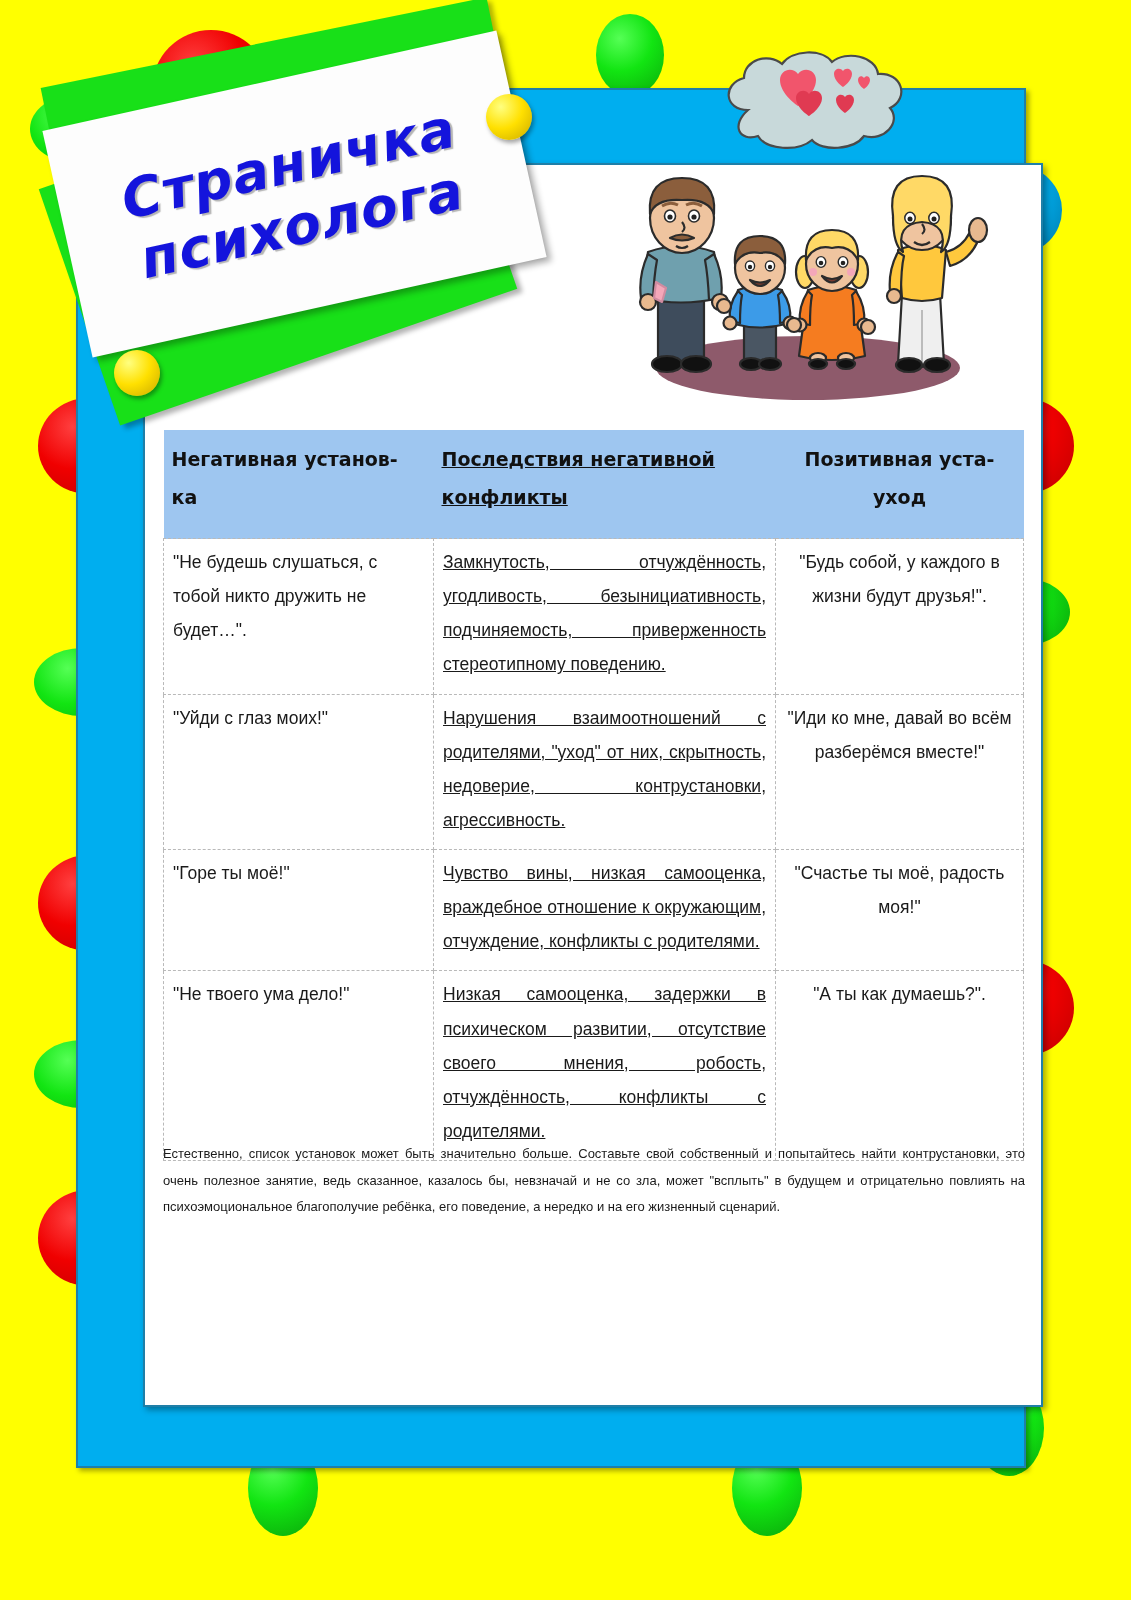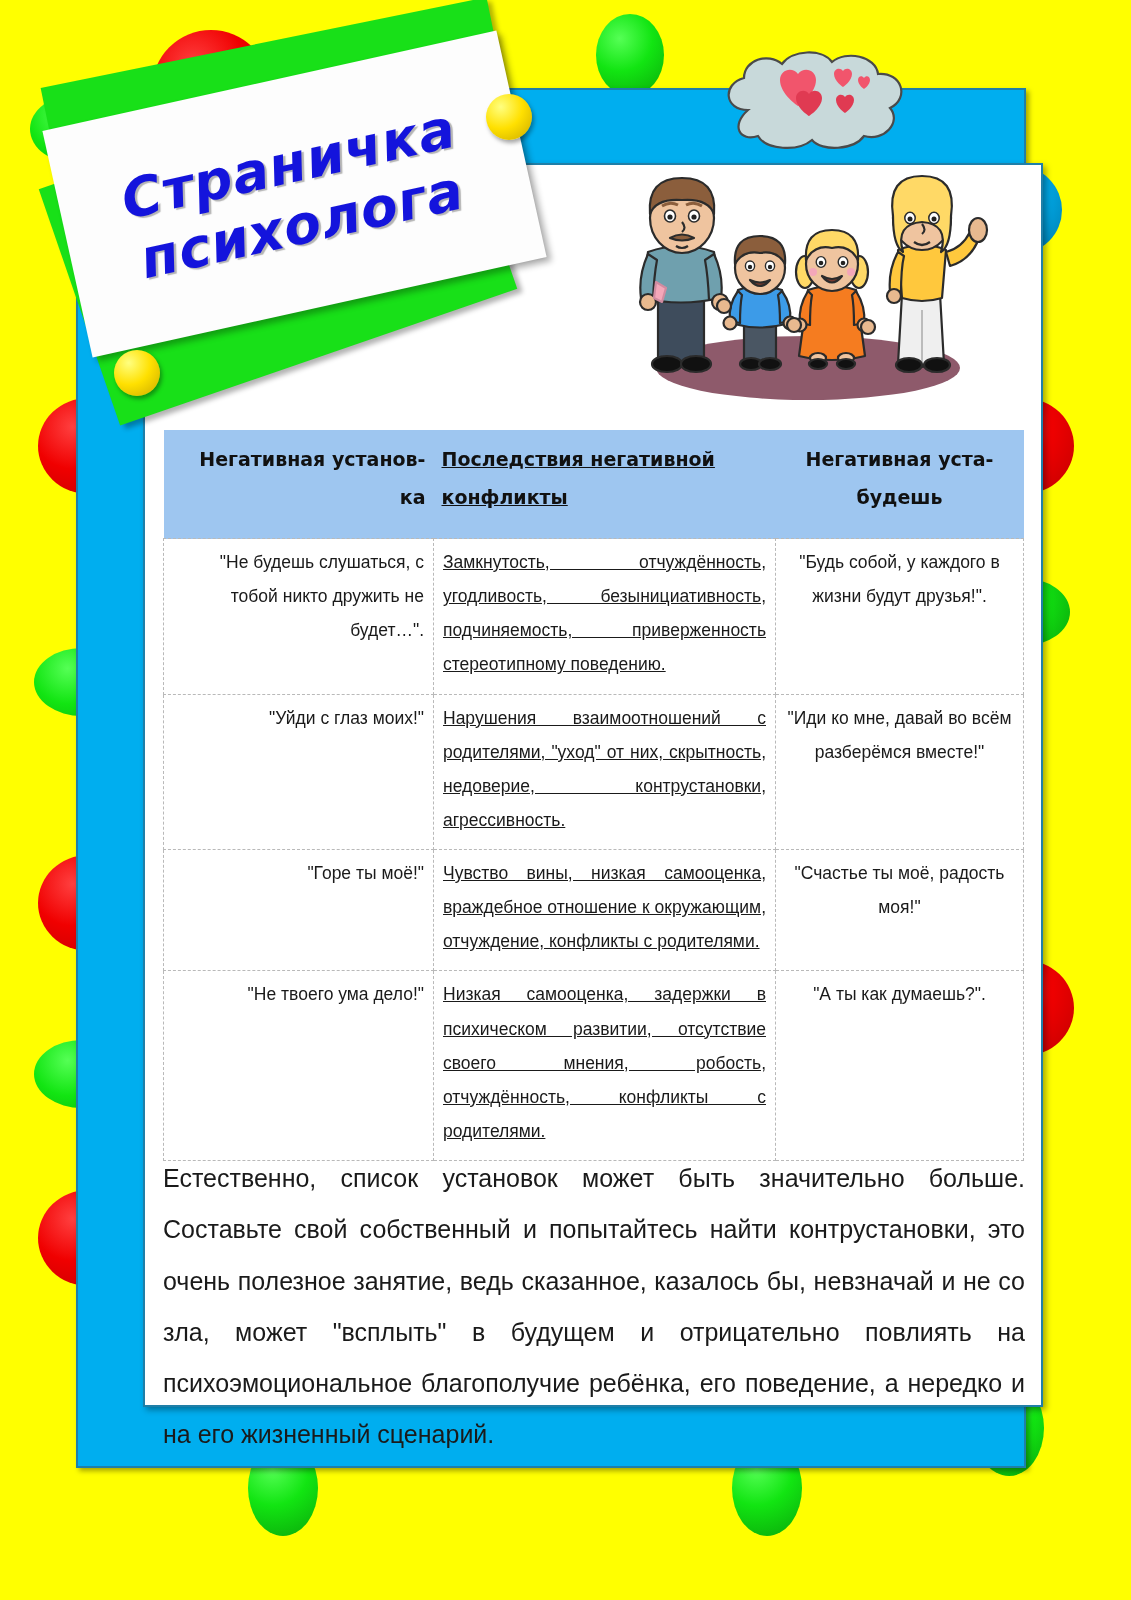--- a/index.html
+++ b/index.html
@@ -96,30 +96,30 @@
   }
   td {
     border:1px dashed #b9b9b9;
     font-family:"Liberation Sans", sans-serif;
     font-size:17.5px;
     line-height:1.95;
     color:#1a1a1a;
     padding:6px 9px 12px 9px;
     vertical-align:top;
   }
-  .c0 { width:270px; text-align:right; }
+  .c0 { width:270px; text-align:left; }
   .c1 { width:342px; text-align:justify; text-align-last:left;text-decoration:underline; }
   .c2 { width:248px; text-align:center; }
   th.c0, th.c1, th.c2 { border:none; }
 
   
   #closing {
     position:absolute; left:163px; top:1128px; width:862px;
     font-family:"Liberation Sans", sans-serif;
-    font-size:25px;
+    font-size:13px;
     line-height:2.05;
     color:#1a1a1a;
     text-align:justify;
     text-align-last:left;
     z-index:18;
     hyphens:auto;
   }
 </style>
 </head>
 <body>
@@ -274,22 +274,22 @@
       <tr>
         <th class="c0">
           <span>Негативная установ-</span><br>
           <span>ка</span>
         </th>
         <th class="c1">
           <span>Последствия негативной</span><br>
           <span>конфликты</span>
         </th>
         <th class="c2">
-          <span>Негативная уста-</span><br>
-          <span>будешь</span>
+          <span>Позитивная уста-</span><br>
+          <span>уход</span>
         </th>
       </tr>
     </thead>
     <tbody>
       <tr>
         <td class="c0">"Не будешь слушаться, с тобой никто дружить не будет…".</td>
         <td class="c1">Замкнутость, отчуждённость, угодливость, безынициативность, подчиняемость, приверженность стереотипному поведению.</td>
         <td class="c2">"Будь собой, у каждого  в жизни будут друзья!".</td>
       </tr>
       <tr>

